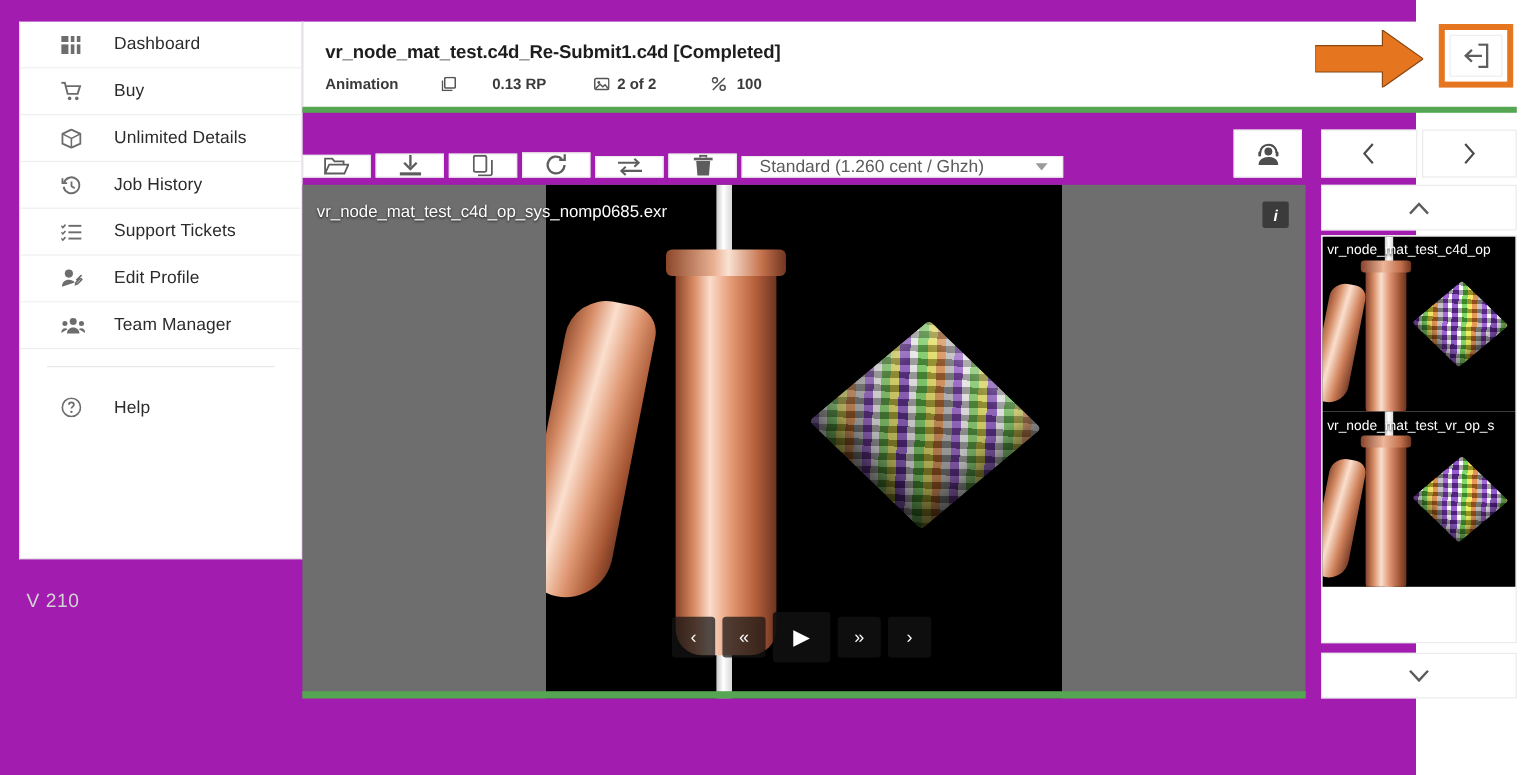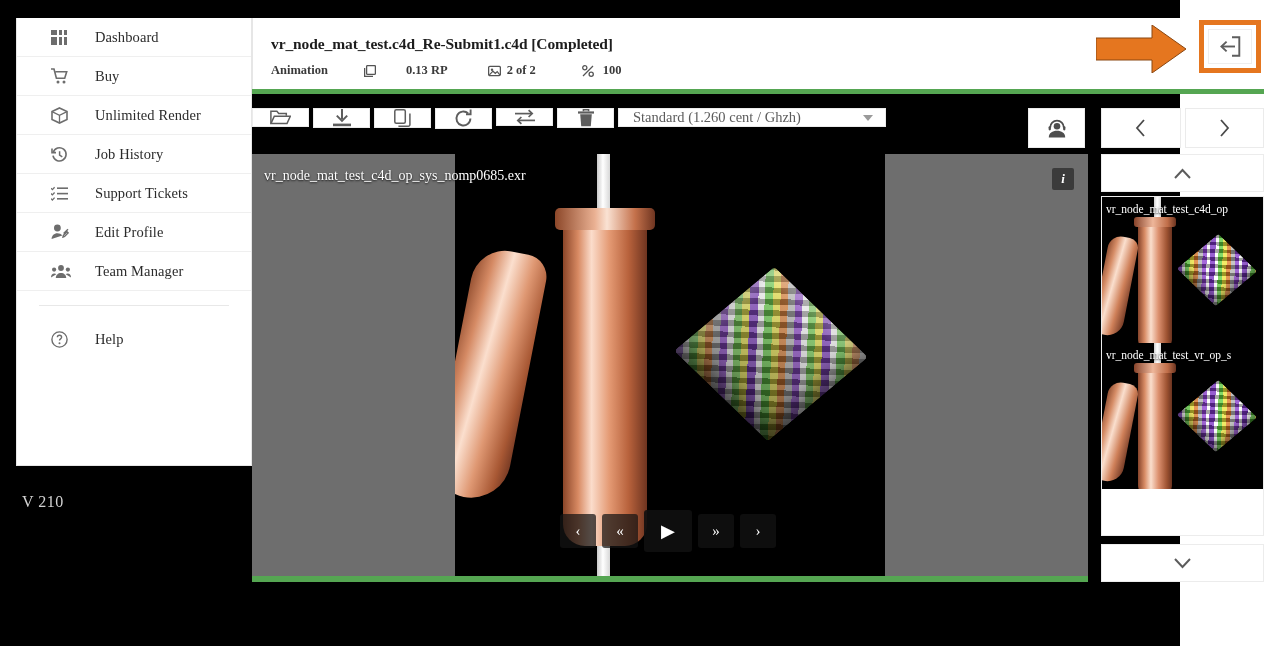--- a/index.html
+++ b/index.html
@@ -5,22 +5,21 @@
   html, body {
     margin: 0; padding: 0;
     width: 1280px; height: 646px;
     background: #ffffff;
     font-family: "Liberation Sans", sans-serif;
     overflow: hidden;
   }
   #root {
     position: relative;
     width: 1180px; height: 646px;
-    background: #000000;
-    font-family: Liberation Serif, serif;
+    background: #a21caf;
   }
   
   .sidebar {
     position: absolute;
     left: 16px; top: 18px;
     width: 236px; height: 448px;
     background: #ffffff;
     border: 1px solid #e6e6e6;
     border-top: none;
     box-sizing: border-box;
@@ -118,21 +117,21 @@
     background: #ffffff;
     border: 1px solid #eeeeee;
     cursor: pointer;
     color: #5e5e5e;
   }
   
   .toolbar {
     position: absolute;
     left: 252px; top: 108px;
     height: 40px;
-    display: flex; align-items: flex-start;
+    display: flex; align-items: flex-end;
   }
   .tb-btn {
     width: 57px;
     background: #ffffff;
     border: 1px solid #ebebeb;
     margin-right: 4px;
     display: flex; align-items: center; justify-content: center;
     color: #5d5d5d;
     cursor: pointer;
     box-sizing: border-box;
@@ -429,21 +428,21 @@
       <span class="nav-label">Buy</span>
     </div>
 
     <div class="nav-item">
       <span class="nav-ico">
         <svg width="17" height="17" viewBox="0 0 17 17">
             <path d="M8.5 1 16 4.6v8L8.5 16 1 12.6v-8z" fill="none" stroke="currentColor" stroke-width="1.6"></path>
             <path d="M1 4.6 8.5 8.3 16 4.6M8.5 8.3V16" fill="none" stroke="currentColor" stroke-width="1.3"></path>
           </svg>
       </span>
-      <span class="nav-label">Unlimited Render</span>
+      <span class="nav-label">Unlimited Details</span>
     </div>
 
     <div class="nav-item">
       <span class="nav-ico">
         <svg width="17" height="17" viewBox="0 0 17 17">
             <path d="M2.2 6.4A6.6 6.6 0 1 1 2 9.6" fill="none" stroke="currentColor" stroke-width="1.6"></path>
             <path d="M1 2.6v4h4" fill="none" stroke="currentColor" stroke-width="1.6"></path>
             <path d="M8.6 5.2v4l2.7 1.7" fill="none" stroke="currentColor" stroke-width="1.5"></path>
           </svg>
       </span>

